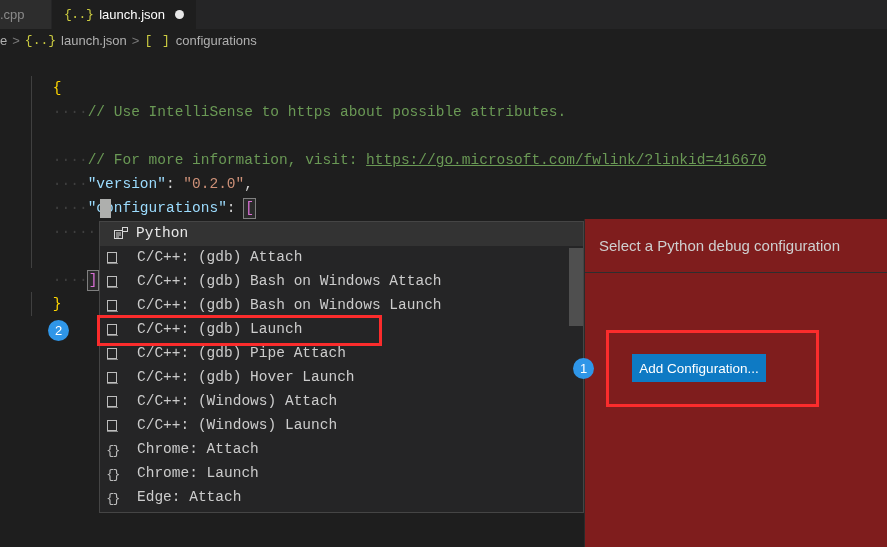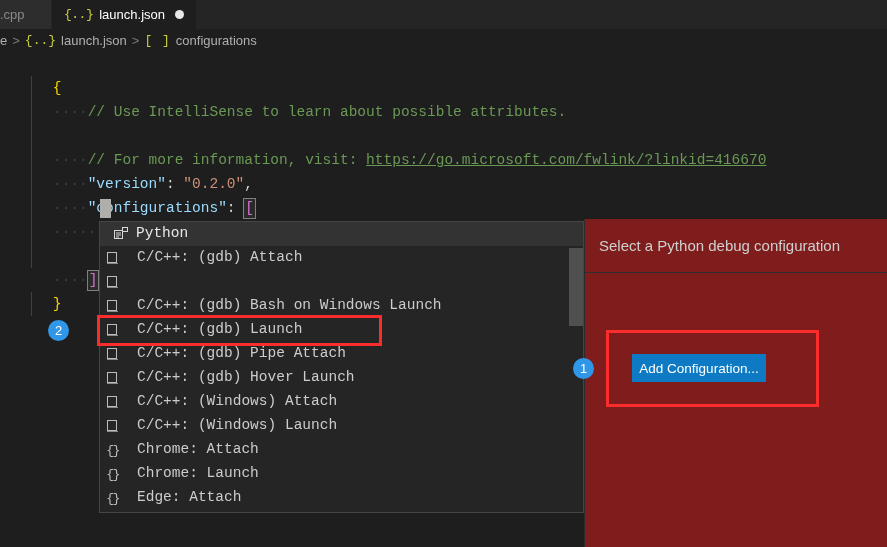--- a/index.html
+++ b/index.html
@@ -294,21 +294,21 @@
 <div id="editor">
 
   <div class="indent-guide" style="top:24px;height:192px;"></div>
   <div class="indent-guide" style="top:240px;height:24px;"></div>
 
   <div class="code-line" style="top:0px;">
     <span class="br-y">{</span>
   </div>
 
   <div class="code-line" style="top:24px;">
-    <span class="ind">····</span><span class="cmt">// Use IntelliSense to learn about possible attributes.</span>
+    <span class="ind">····</span><span class="cmt">// Use IntelliSense to https about possible attributes.</span>
   </div>
 
 
   <div class="code-line" style="top:72px;">
     <span class="ind">····</span><span class="cmt">// For more information, visit: </span><span class="lnk">https://go.microsoft.com/fwlink/?linkid=416670</span>
   </div>
 
   <div class="code-line" style="top:96px;">
     <span class="ind">····</span><span class="key">"version"</span><span class="pun">: </span><span class="str">"0.2.0"</span><span class="pun">,</span>
   </div>
@@ -349,20 +349,21 @@
     </span>
     <span class="qp-label">Python</span>
   </div>
 
   <div class="qp-item">
     <span class="ic ic-square"></span>
     <span class="qp-label">C/C++: (gdb) Attach</span>
   </div>
   <div class="qp-item">
     <span class="ic ic-square"></span>
+    <span class="qp-label">C/C++: (gdb) Bash on Windows Attach</span>
   </div>
   <div class="qp-item">
     <span class="ic ic-square"></span>
     <span class="qp-label">C/C++: (gdb) Bash on Windows Launch</span>
   </div>
   <div class="qp-item">
     <span class="ic ic-square"></span>
     <span class="qp-label">C/C++: (gdb) Launch</span>
   </div>
   <div class="qp-item">

